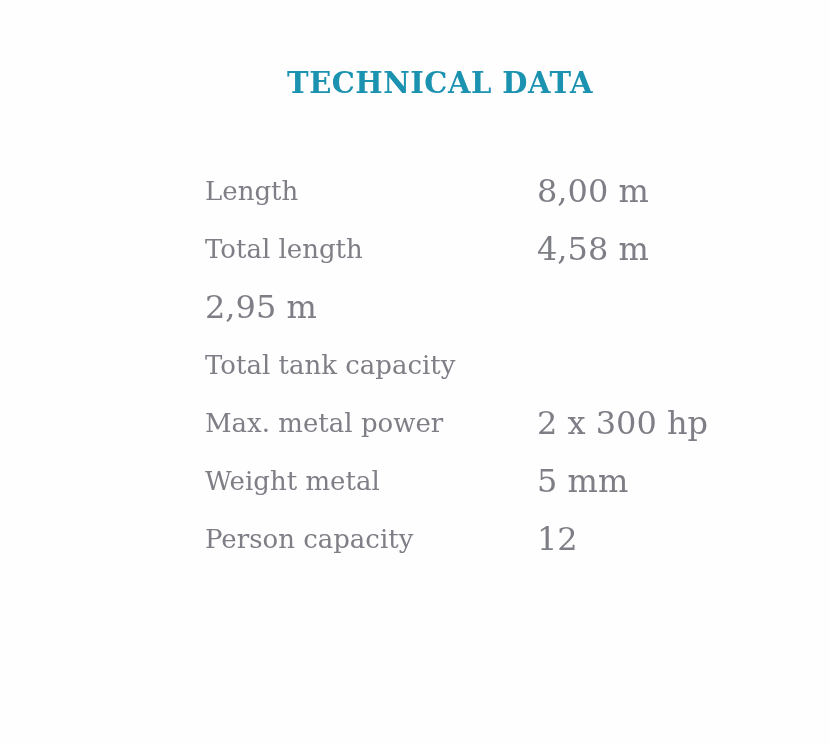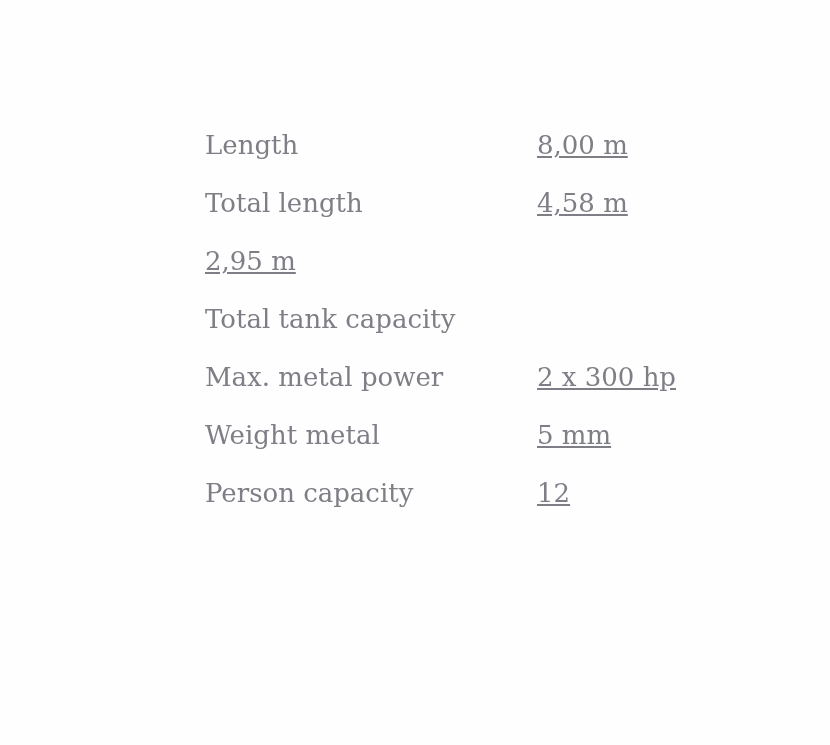--- a/index.html
+++ b/index.html
@@ -30,44 +30,45 @@
     font-weight: bold;
     letter-spacing: 0.5px;
     line-height: 1.1;
     color: var(--title-color);
   }
   .spec-table {
     margin-top: 62px;
   }
   .spec-row {
     display: flex;
+    align-items: center;
     height: 58px;
   }
   .spec-label {
     width: 332px;
     flex: 0 0 332px;
     font-size: 26px;
     color: var(--text-color);
     font-feature-settings: "onum";
     white-space: nowrap;
   }
   .spec-value {
     flex: 1;
-    font-size: 26px;
+    font-size: 32px;
     color: var(--text-color);
     font-feature-settings: "onum";
     white-space: nowrap;
-    text-decoration: underline;
   }
 </style>
 </head>
 <body>
 
 <div class="page">
   <div class="content">
+    <h1 class="page-title">TECHNICAL DATA</h1>
 
     <div class="spec-table" id="spec-table">
       <div class="spec-row">
         <div class="spec-label">Length</div>
         <div class="spec-value">8,00 m</div>
       </div>
 
       <div class="spec-row">
         <div class="spec-label">Total length</div>
         <div class="spec-value">4,58 m</div>

